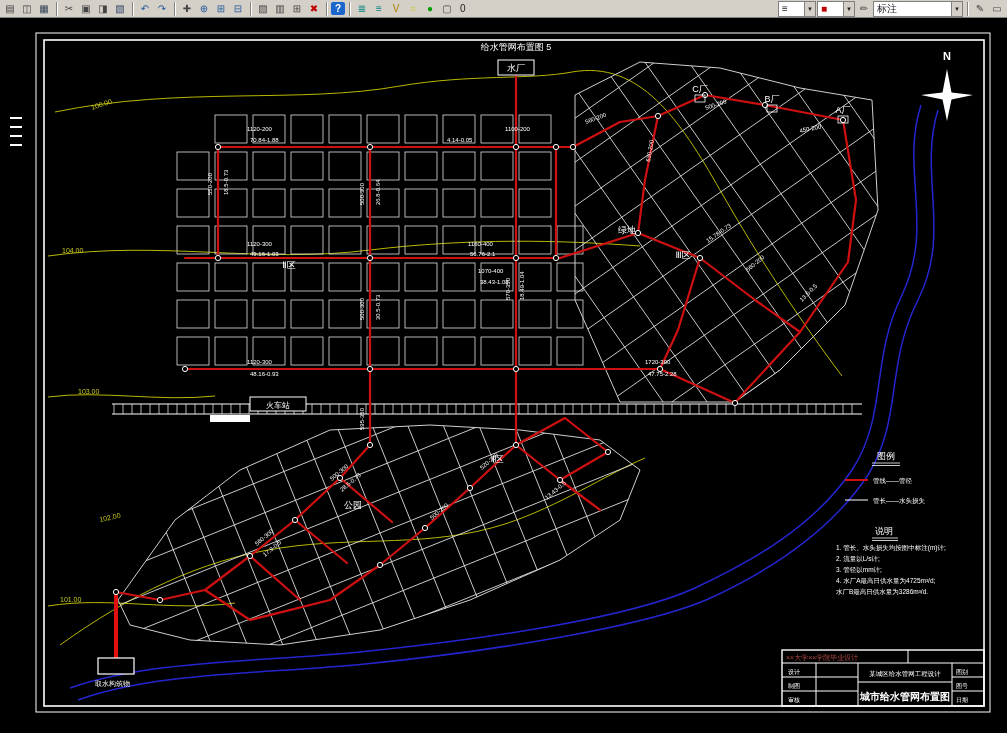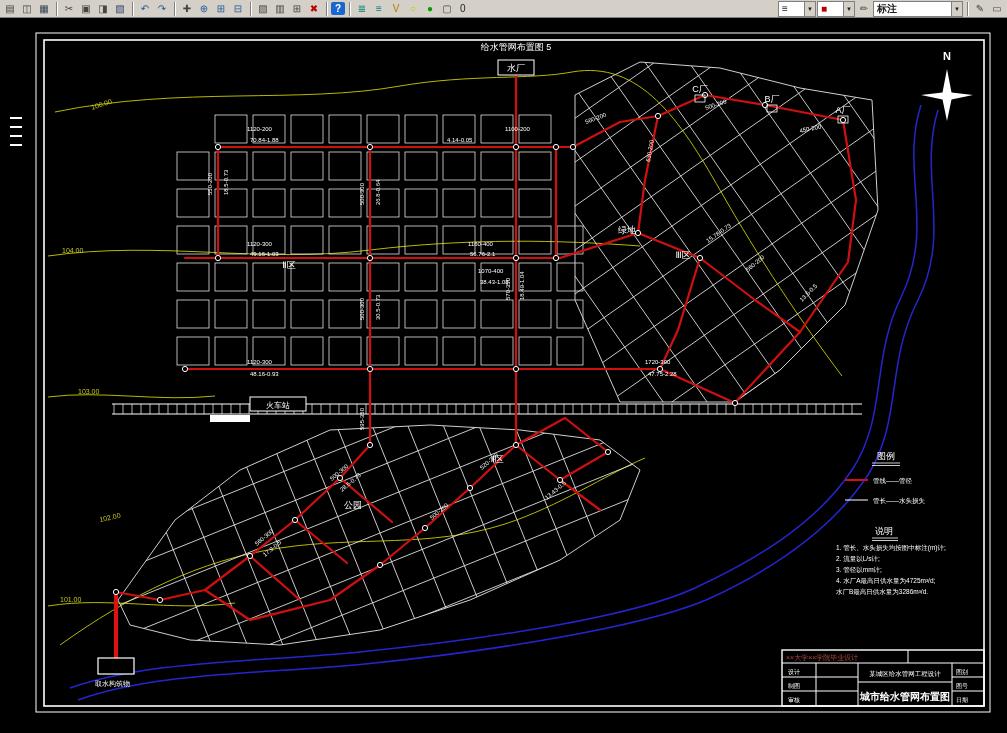--- a/index.html
+++ b/index.html
@@ -8,21 +8,21 @@
   .toolbar{height:18px;background:#d4d0c8;display:flex;align-items:center;gap:1px;
     padding:0 2px;border-bottom:1px solid #7f7f7f;box-sizing:border-box;}
   .tb-icon{width:16px;height:15px;font-size:10px;line-height:15px;text-align:center;
     color:#333;flex:0 0 auto;cursor:default;}
   .tb-icon.boxed{background:#1a66cc;color:#fff;font-weight:bold;border-radius:2px;height:13px;line-height:13px;width:14px;}
   .tb-sep{width:1px;height:14px;background:#808080;box-shadow:1px 0 0 #ffffff;margin:0 3px;flex:0 0 auto;}
   .tb-spacer{flex:1 1 auto;}
   .tb-label{font-size:10px;color:#222;padding:0 4px;flex:0 0 auto;}
   .tb-combo{height:14px;background:#fff;border:1px solid #808080;display:flex;align-items:center;
     font-size:10px;color:#222;width:36px;flex:0 0 auto;justify-content:space-between;overflow:hidden;}
-  .tb-combo.wide{width:88px;font-weight:bold;}
+  .tb-combo.wide{width:88px;}
   .tb-combo .cv{padding-left:3px;white-space:nowrap;}
   .tb-combo .ca{font-size:6px;background:#d4d0c8;border-left:1px solid #808080;height:100%;
     display:flex;align-items:center;padding:0 2px;color:#222;}
   
   .canvas{position:relative;width:1007px;height:715px;background:#000;}
   svg text{font-family:"Liberation Sans",sans-serif;fill:#fff;}
   .plabel{font-size:6px;}
   .clabel{font-size:7px;fill:#c8c820;}
   .zone{font-size:9px;}
   .toplabel{font-size:9px;}

